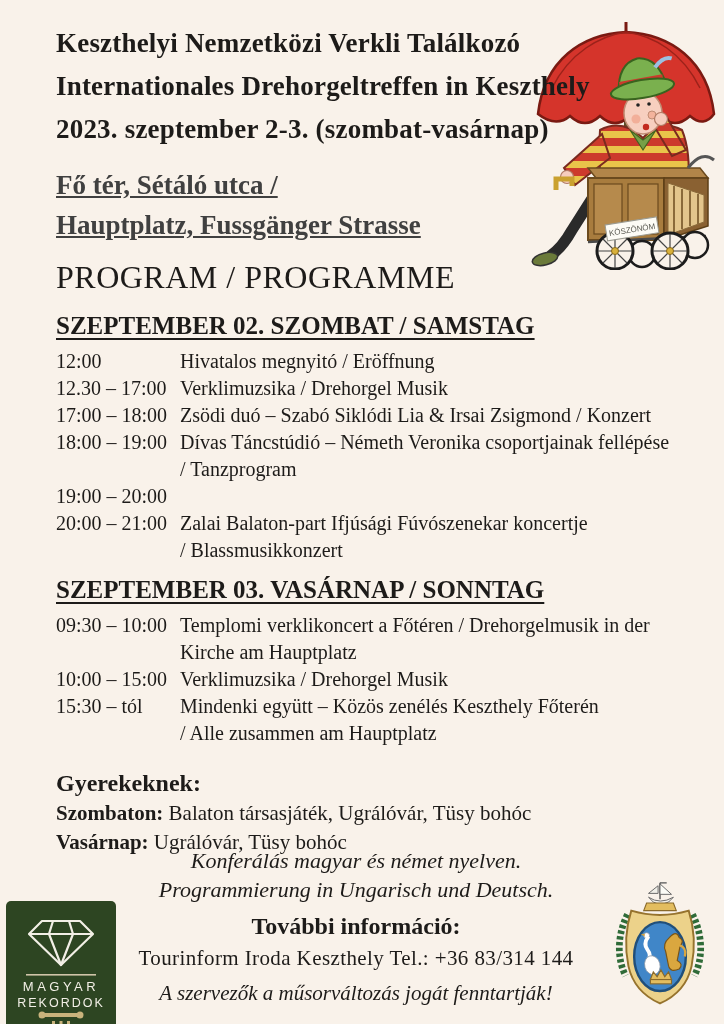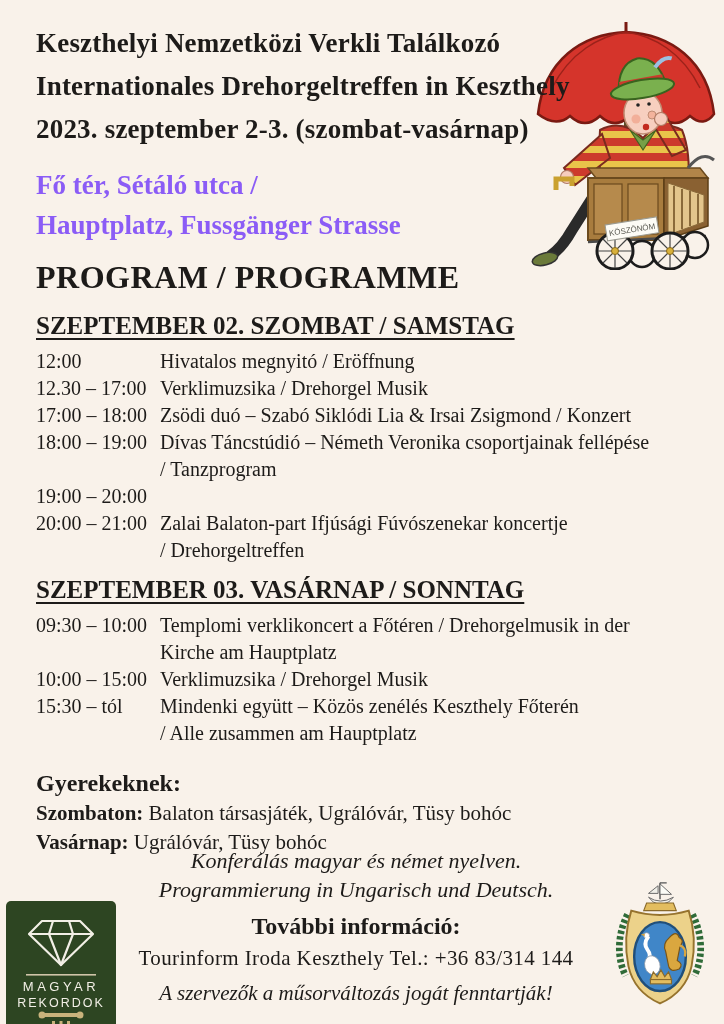--- a/index.html
+++ b/index.html
@@ -1,22 +1,22 @@
 <!DOCTYPE html>
 <html><head>
 <meta charset="utf-8">
 <style>
   * { margin:0; padding:0; box-sizing:border-box; }
   body { width:724px; height:1024px; font-family:"Liberation Serif", serif; }
   .page { position:relative; width:724px; height:1024px; background:#f9f2ea; overflow:hidden; color:#1d1b19; }
-  .content { padding:22px 18px 0 36px; position:relative; z-index:2; }
+  .content { padding:22px 18px 0 56px; position:relative; z-index:2; }
   .title-line { font-size:27px; font-weight:bold; line-height:43px; letter-spacing:0.2px; }
   .loc-block { margin-top:14px; }
-  .loc-line { font-size:27px; font-weight:bold; line-height:40px; color:#8b5cf6; }
-  .program-heading { margin-top:14px; font-size:32px; font-weight:bold; letter-spacing:0.5px; }
+  .loc-line { font-size:27px; font-weight:bold; line-height:40px; color:#404040;text-decoration:underline; }
+  .program-heading { margin-top:14px; font-size:32px; font-weight:normal; letter-spacing:0.5px; }
   .section { margin-top:16px; }
   .section-title { display:inline-block; font-size:25px; font-weight:bold; text-decoration:underline; text-underline-offset:4px; margin-bottom:8px; }
   .row { display:flex; font-size:20px; line-height:27px; }
   .row .time { width:124px; flex:0 0 124px; }
   .row .desc { flex:1; }
   .kids { margin-top:20px; }
   .kids-heading { font-size:24px; font-weight:bold; line-height:32px; }
   .kids-item { font-size:21px; line-height:29px; }
   .kids-item .lbl { font-weight:bold; }
   .footer { position:absolute; left:0; right:12px; top:846px; text-align:center; z-index:1; }
@@ -158,21 +158,21 @@
           <div>/ Tanzprogram</div>
         </div>
       </div>
       <div class="row">
         <div class="time">19:00 – 20:00</div>
       </div>
       <div class="row">
         <div class="time">20:00 – 21:00</div>
         <div class="desc">
           <div>Zalai Balaton-part Ifjúsági Fúvószenekar koncertje</div>
-          <div>/ Drehorgeltreffen</div>
+          <div>/ Blassmusikkonzert</div>
         </div>
       </div>
     </div>
 
     <div class="section" style="margin-top:12px;">
       <div class="section-title">SZEPTEMBER 03. VASÁRNAP / SONNTAG</div>
       <div class="row">
         <div class="time">09:30 – 10:00</div>
         <div class="desc">
           <div>Templomi verklikoncert a Főtéren / Drehorgelmusik in der</div>

